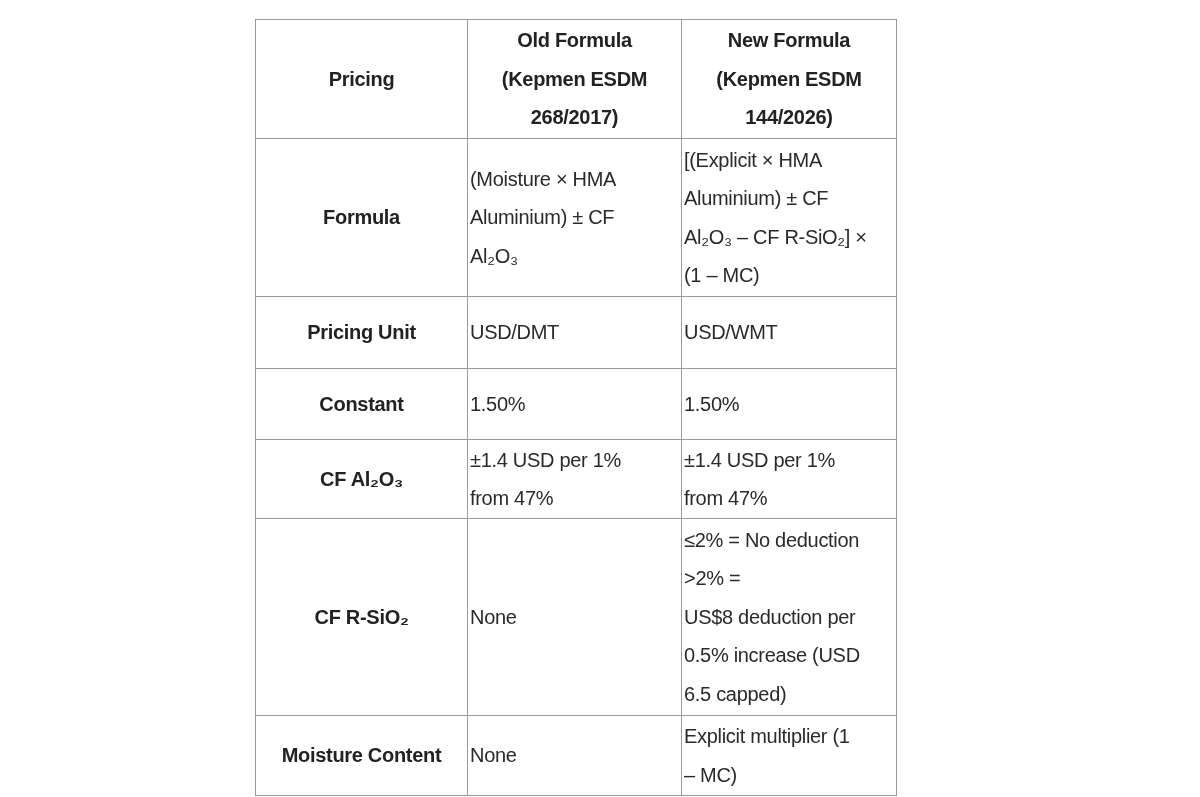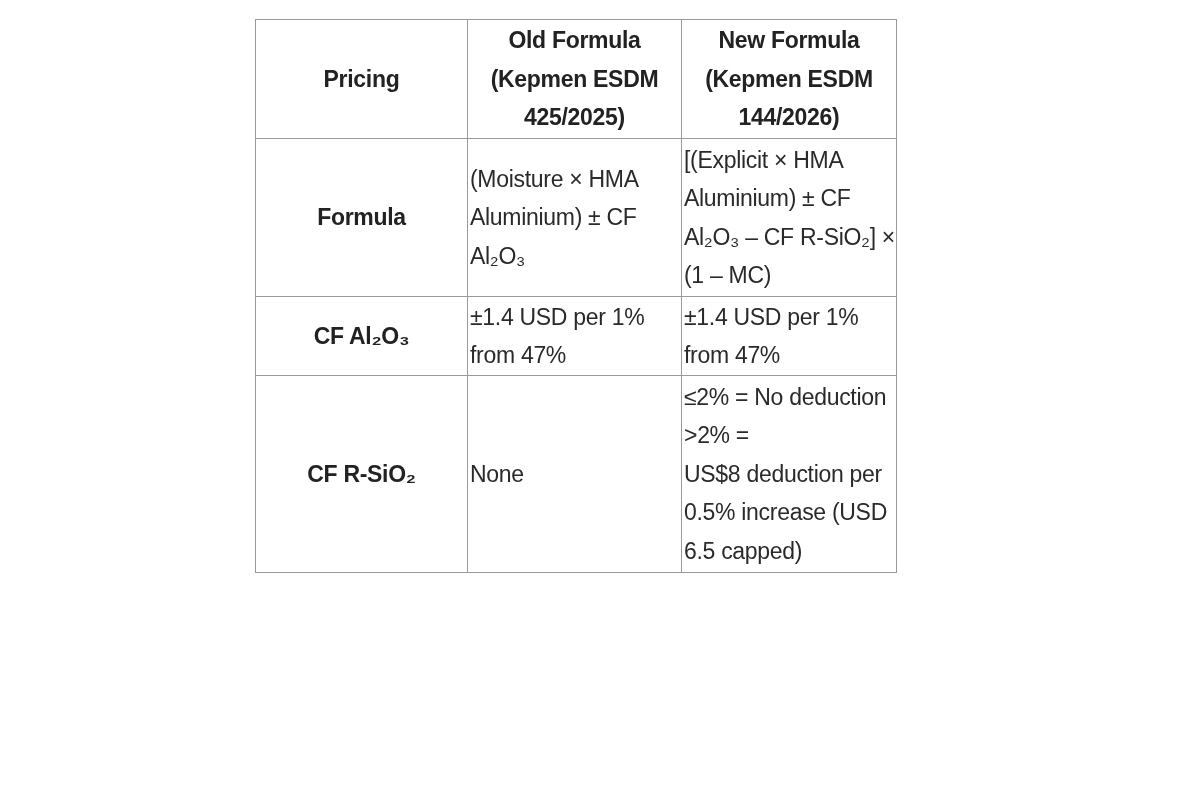--- a/index.html
+++ b/index.html
@@ -18,21 +18,21 @@
   table.cmp {
     position: absolute;
     left: 255px;
     top: 19px;
     width: 641px;
     border-collapse: collapse;
     table-layout: fixed;
   }
   table.cmp td, table.cmp th {
     border: 1.5px solid #9a9a9a;
-    font-size: 23px;
+    font-size: 20px;
     line-height: 38.5px;
     padding: 0 0 0 2px;
     vertical-align: middle;
     letter-spacing: -0.3px;
   }
   table.cmp th {
     font-weight: bold;
     text-align: center;
     padding: 0 4px;
   }
@@ -68,21 +68,21 @@
       <col class="c3">
   </colgroup>
   <thead>
     <tr class="r-head">
       <th>
         <span class="line">Pricing</span>
       </th>
       <th>
         <span class="line">Old Formula</span>
         <span class="line">(Kepmen ESDM</span>
-        <span class="line">425/2025)</span>
+        <span class="line">268/2017)</span>
       </th>
       <th>
         <span class="line">New Formula</span>
         <span class="line">(Kepmen ESDM</span>
         <span class="line">144/2026)</span>
       </th>
     </tr>
   </thead>
   <tbody>
     <tr class="r-formula">
@@ -90,20 +90,38 @@
       <td class="val">
         <span class="line">(Moisture × HMA</span>
         <span class="line">Aluminium) ± CF</span>
         <span class="line">Al₂O₃</span>
       </td>
       <td class="val">
         <span class="line">[(Explicit × HMA</span>
         <span class="line">Aluminium) ± CF</span>
         <span class="line">Al₂O₃ – CF R-SiO₂] ×</span>
         <span class="line">(1 – MC)</span>
+      </td>
+    </tr>
+    <tr class="r-unit">
+      <td class="label">Pricing Unit</td>
+      <td class="val">
+        <span class="line">USD/DMT</span>
+      </td>
+      <td class="val">
+        <span class="line">USD/WMT</span>
+      </td>
+    </tr>
+    <tr class="r-const">
+      <td class="label">Constant</td>
+      <td class="val">
+        <span class="line">1.50%</span>
+      </td>
+      <td class="val">
+        <span class="line">1.50%</span>
       </td>
     </tr>
     <tr class="r-al">
       <td class="label">CF Al₂O₃</td>
       <td class="val">
         <span class="line">±1.4 USD per 1%</span>
         <span class="line">from 47%</span>
       </td>
       <td class="val">
         <span class="line">±1.4 USD per 1%</span>
@@ -116,14 +134,24 @@
         <span class="line">None</span>
       </td>
       <td class="val">
         <span class="line">≤2% = No deduction</span>
         <span class="line">&gt;2% =</span>
         <span class="line">US$8 deduction per</span>
         <span class="line">0.5% increase (USD</span>
         <span class="line">6.5 capped)</span>
       </td>
     </tr>
+    <tr class="r-mc">
+      <td class="label">Moisture Content</td>
+      <td class="val">
+        <span class="line">None</span>
+      </td>
+      <td class="val">
+        <span class="line">Explicit multiplier (1</span>
+        <span class="line">– MC)</span>
+      </td>
+    </tr>
   </tbody>
 </table>
 
 </body></html>

